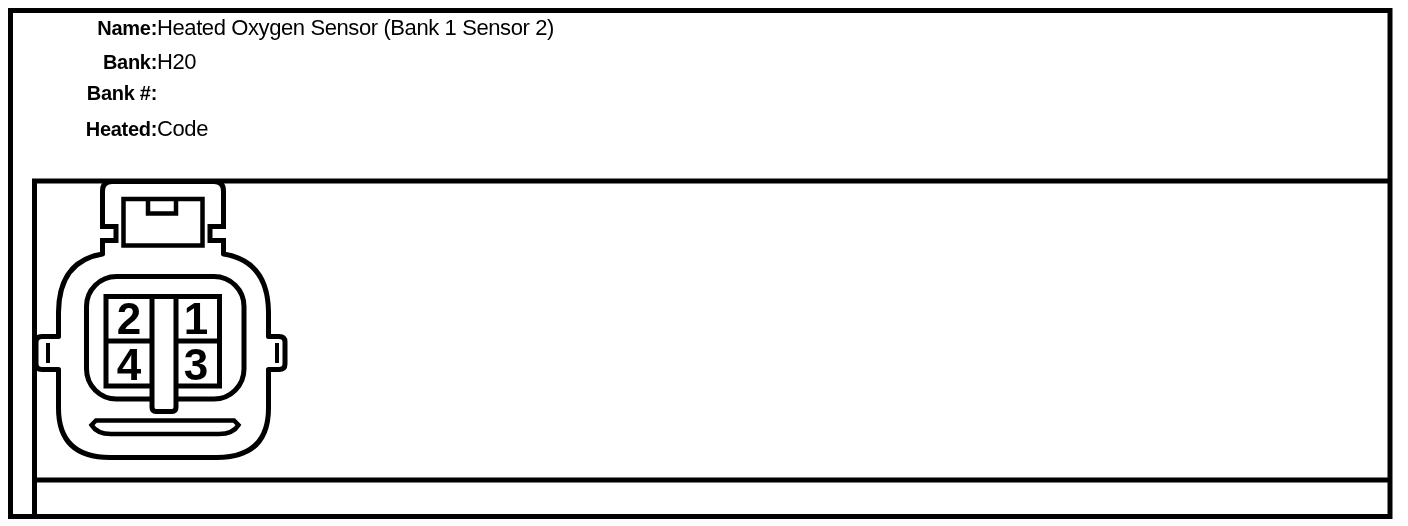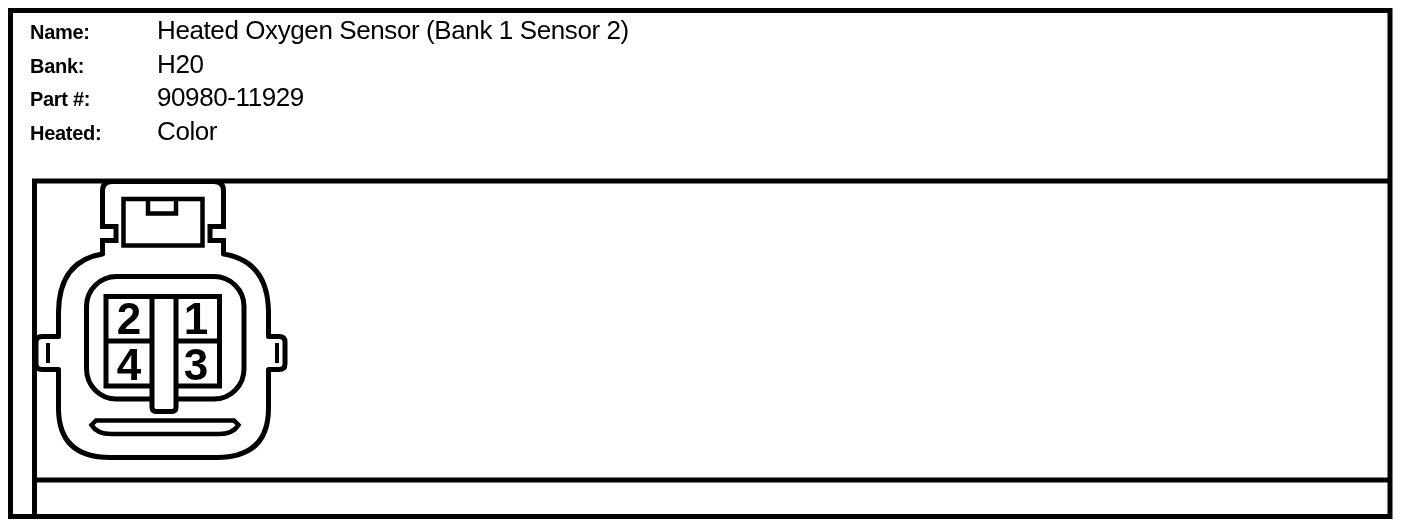--- a/index.html
+++ b/index.html
@@ -19,30 +19,31 @@
   }
   .info {
     position: absolute;
     left: 30px;
     top: 15px;
   }
   .info-row {
     display: flex;
     align-items: baseline;
     height: 33.5px;
+    text-align: right;
   }
   .info-label {
     display: inline-block;
     width: 127px;
     font-size: 20px;
     font-weight: bold;
     letter-spacing: -0.3px;
   }
   .info-value {
-    font-size: 26px;
+    font-size: 22px;
     letter-spacing: -0.4px;
     white-space: nowrap;
   }
   .pin-num {
     font-family: "Liberation Sans", sans-serif;
     font-weight: bold;
     font-size: 44px;
   }
 </style>
 </head>
@@ -94,22 +95,21 @@
   <div class="info">
     <div class="info-row">
       <span class="info-label">Name:</span>
       <span class="info-value">Heated Oxygen Sensor (Bank 1 Sensor 2)</span>
     </div>
     <div class="info-row">
       <span class="info-label">Bank:</span>
       <span class="info-value">H20</span>
     </div>
     <div class="info-row">
-      <span class="info-label">Part #:</span>
-      <span class="info-value">90980-11929</span>
+      <span class="info-label">Bank #:</span>
     </div>
     <div class="info-row">
       <span class="info-label">Heated:</span>
-      <span class="info-value">Color</span>
+      <span class="info-value">Code</span>
     </div>
   </div>
 
 </div>
 
 </body></html>

